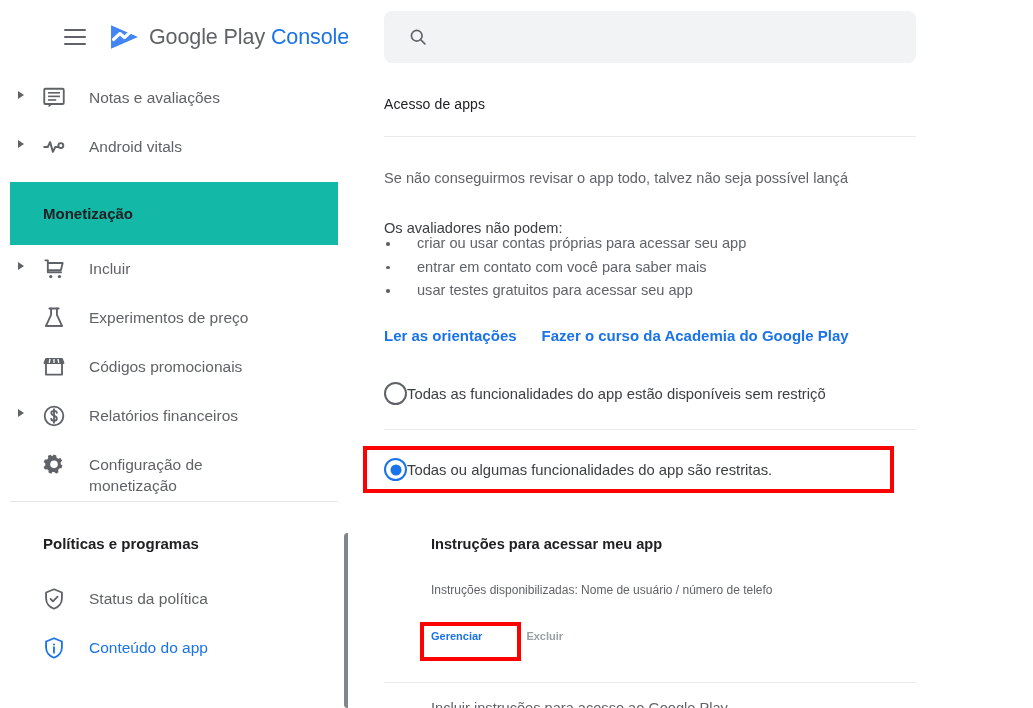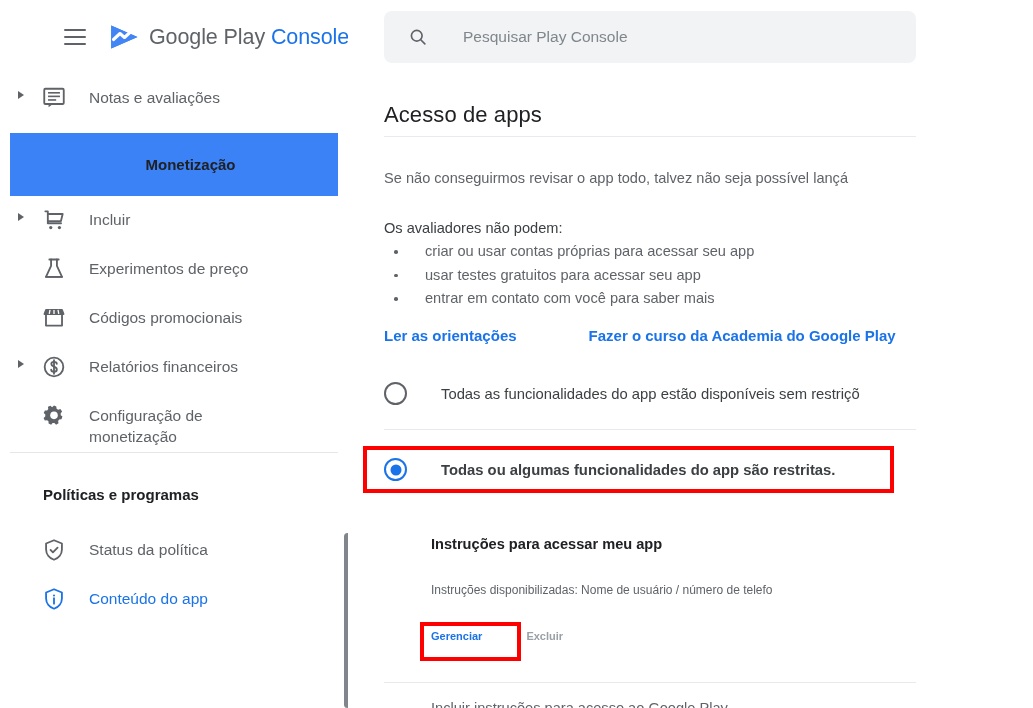--- a/index.html
+++ b/index.html
@@ -128,21 +128,21 @@
     height: 63px;
     display: flex;
     align-items: center;
     padding-left: 33px;
     box-sizing: border-box;
     font-size: 15px;
     font-weight: 700;
     color: #202124;
     border-radius: 0;
   }
-  .section-header.shaded { background: #3b82f6; justify-content: center; }
+  .section-header.shaded { background: #14b8a6; }
   .nav-divider {
     margin: 5px 10px 0 10px;
     border-top: 1px solid #e4e6e8;
     height: 0;
   }
 
   
   .sb-track {
     position: absolute;
     left: 344px;
@@ -196,21 +196,21 @@
     font-family: inherit;
     color: #202124;
     width: 420px;
   }
   .search-input::placeholder { color: #80868b; opacity: 1; }
 
   .page-title {
     position: absolute;
     left: 36px;
     top: 87px;
-    font-size: 22px;
+    font-size: 14px;
     color: #202124;
     font-weight: 400;
     letter-spacing: 0.1px;
   }
   .rule {
     position: absolute;
     left: 36px;
     width: 532px;
     border-top: 1px solid #e8eaed;
     height: 0;
@@ -227,21 +227,21 @@
     line-height: 21px;
     white-space: nowrap;
   }
   .t-intro { top: 153px; }
   .t-cannot { top: 203px; color: #3c4043; }
 
   .bullets {
     position: absolute;
     left: 36px;
     top: 232px;
-    margin: 8px;
+    margin: 0;
     padding: 0;
     list-style: none;
   }
   .bullets li {
     position: relative;
     padding-left: 33px;
     font-size: 14.6px;
     color: #5f6368;
     line-height: 23.5px;
     white-space: nowrap;
@@ -256,41 +256,40 @@
     border-radius: 50%;
     background: #5f6368;
   }
 
   .link-row {
     position: absolute;
     left: 36px;
     top: 327px;
     display: flex;
     align-items: baseline;
-    gap: 47px;
   }
   .link {
     color: #1a73e8;
     font-size: 15px;
     font-weight: 700;
     text-decoration: none;
     cursor: pointer;
     white-space: nowrap;
   }
   .link + .link { margin-left: 25px; }
 
   .radio-row {
     position: absolute;
     left: 36px;
     display: flex;
     align-items: center;
     cursor: pointer;
   }
   .radio-row.r-a { top: 382px; }
-  .radio-row.r-b { top: 458px; font-weight: bold; }
+  .radio-row.r-b { top: 458px; }
   .radio {
     width: 23px;
     height: 23px;
     border-radius: 50%;
     border: 2px solid #5f6368;
     box-sizing: border-box;
     flex: 0 0 auto;
     position: relative;
   }
   .radio.checked { border-color: #1a73e8; }
@@ -299,21 +298,20 @@
     position: absolute;
     left: 50%;
     top: 50%;
     transform: translate(-50%, -50%);
     width: 11px;
     height: 11px;
     border-radius: 50%;
     background: #1a73e8;
   }
   .radio-label {
-    margin-left: 34px;
     font-size: 14.8px;
     color: #3c4043;
     white-space: nowrap;
   }
 
   .sub-title {
     position: absolute;
     left: 83px;
     top: 536px;
     font-size: 14.6px;
@@ -400,20 +398,28 @@
         <svg class="nav-icon" viewBox="0 0 24 24" fill="none" stroke="currentColor" stroke-width="1.7">
           <rect x="3" y="3.5" width="18" height="14" rx="1"></rect>
           <path d="M7 20.5 L7 17.5 L11 17.5 Z" fill="currentColor" stroke="none"></path>
           <line x1="6.5" y1="7.2" x2="17.5" y2="7.2" stroke-width="1.5"></line>
           <line x1="6.5" y1="10.5" x2="17.5" y2="10.5" stroke-width="1.5"></line>
           <line x1="6.5" y1="13.8" x2="14" y2="13.8" stroke-width="1.5"></line>
         </svg>
         <span class="nav-label">Notas e avaliações</span>
       </div>
 
+      <div class="nav-item">
+        <span class="caret"></span>
+        <svg class="nav-icon" viewBox="0 0 24 24" fill="none" stroke="currentColor" stroke-width="1.8" stroke-linecap="round" stroke-linejoin="round">
+          <path d="M3 12 L6.2 12 L8.4 7.5 L11 16.5 L13.2 12 L15.5 12"></path>
+          <circle cx="18.3" cy="10.7" r="2.3"></circle>
+        </svg>
+        <span class="nav-label">Android vitals</span>
+      </div>
 
       <div class="section-header shaded">
         <span>Monetização</span>
       </div>
 
       <div class="nav-item">
         <span class="caret"></span>
         <svg class="nav-icon" viewBox="0 0 24 24" fill="none" stroke="currentColor" stroke-width="1.7" stroke-linecap="round" stroke-linejoin="round">
           <path d="M4 4 L6.3 4 L6.3 15 L18.5 15"></path>
           <path d="M6.3 6.5 L20 6.5 L18.4 13 L6.3 13"></path>
@@ -490,33 +496,32 @@
   <div class="sb-track"></div>
   <div class="sb-thumb"></div>
 
   <main class="main">
 
     <div class="searchbar">
       <svg viewBox="0 0 24 24" fill="none" stroke="currentColor" stroke-width="2" stroke-linecap="round">
         <circle cx="10.5" cy="10.5" r="6.4"></circle>
         <line x1="15.3" y1="15.3" x2="20.2" y2="20.2"></line>
       </svg>
-      <input class="search-input" type="text" placeholder="Pesquisar Play Console" style="">
     </div>
 
     <h1 class="page-title">Acesso de apps</h1>
     <div class="rule r1"></div>
 
     <p class="body-text t-intro">Se não conseguirmos revisar o app todo, talvez não seja possível lançá</p>
     <p class="body-text t-cannot">Os avaliadores não podem:</p>
 
     <ul class="bullets">
       <li>criar ou usar contas próprias para acessar seu app</li>
+      <li>entrar em contato com você para saber mais</li>
       <li>usar testes gratuitos para acessar seu app</li>
-      <li>entrar em contato com você para saber mais</li>
     </ul>
 
     <div class="link-row">
       <a class="link" href="#">Ler as orientações</a>
       <a class="link" href="#">Fazer o curso da Academia do Google Play</a>
     </div>
 
     <div class="radio-row r-a">
       <span class="radio"></span>
       <span class="radio-label">Todas as funcionalidades do app estão disponíveis sem restriçõ</span>

